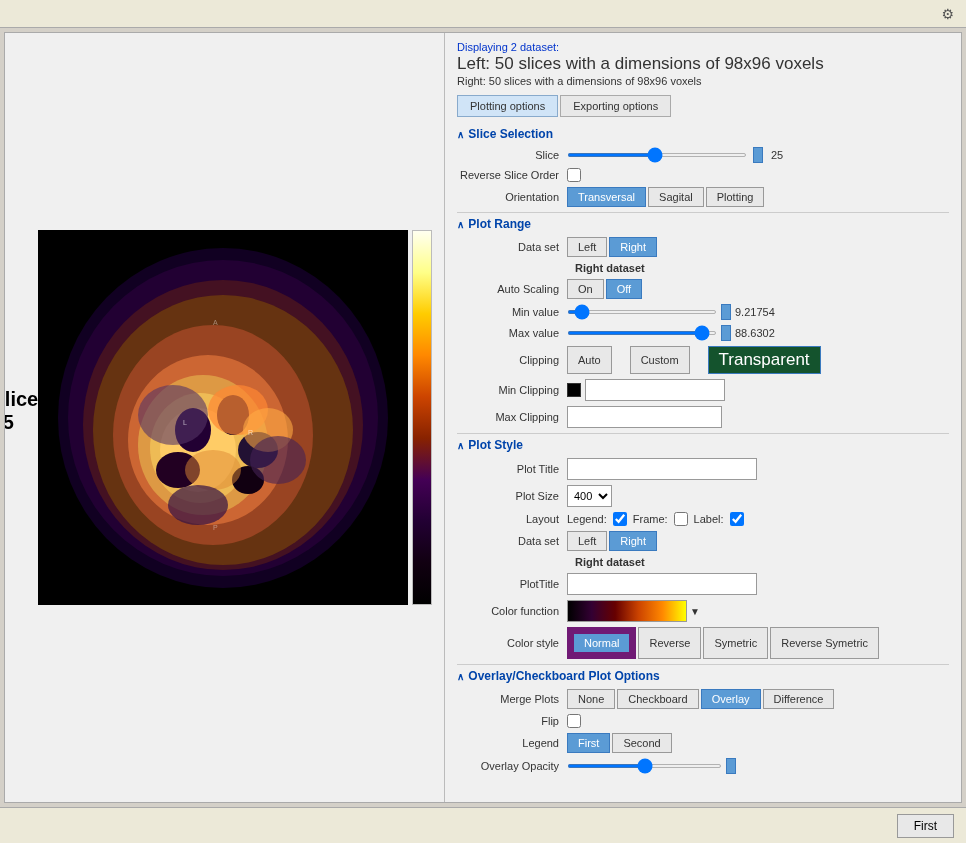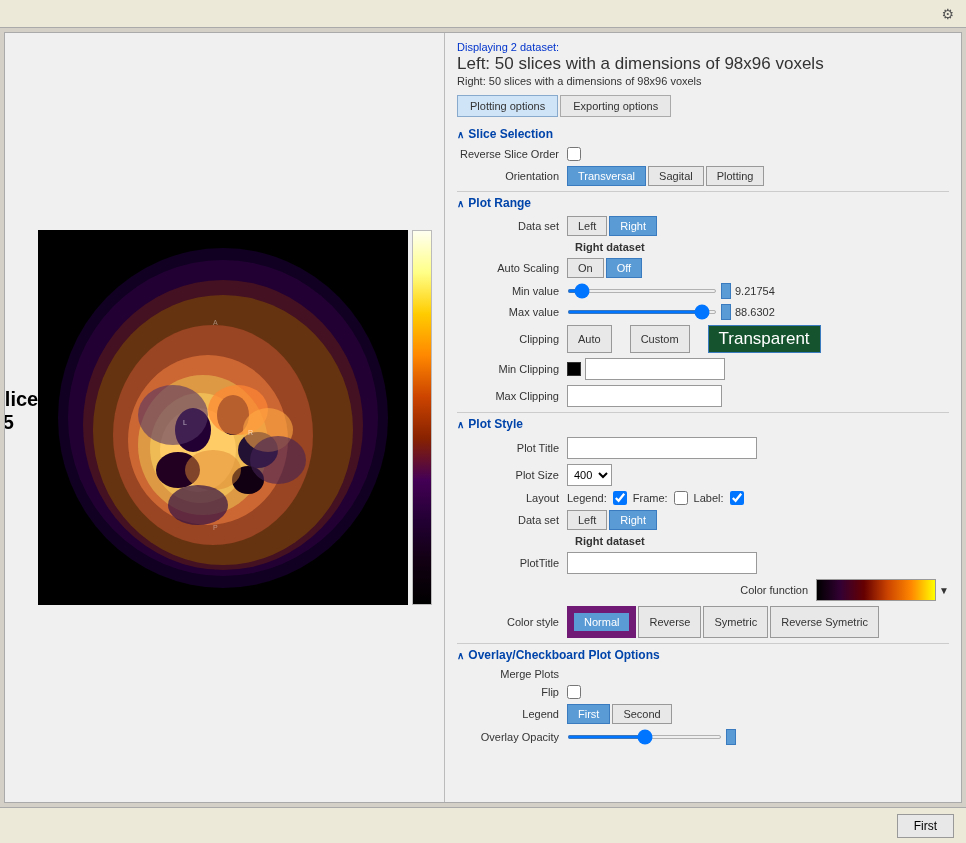--- a/index.html
+++ b/index.html
@@ -108,20 +108,26 @@
         <button style="padding:4px 12px; font-size:11px; background:#d0e4f7; border:1px solid #88aacc; cursor:pointer; color:#333;">Plotting options</button>
         <button style="padding:4px 12px; font-size:11px; background:#e8e8e8; border:1px solid #aaa; cursor:pointer; color:#333;">Exporting options</button>
       </div>
 
       <div>
         <div style="display:flex; align-items:center; gap:4px; color:#0044aa; font-weight:bold; font-size:12px; margin-bottom:6px; cursor:pointer;">
           <span style="font-size:10px;">∧</span>
           <span>Slice Selection</span>
         </div>
 
+        <div style="display:flex; align-items:center; margin-bottom:5px;">
+          <span style="text-align:right; min-width:110px; color:#333; padding-right:8px;">Slice</span>
+          <input type="range" min="1" max="50" value="25" style="width: 180px; height: 4px; cursor: pointer;">
+          <span style="margin-left:6px; width:10px; height:16px; background:#5b9bd5; display:inline-block; border:1px solid #3a7abf;"></span>
+          <span style="margin-left:8px; font-size:11px; color:#333;">25</span>
+        </div>
 
         <div style="display:flex; align-items:center; margin-bottom:5px;">
           <span style="text-align:right; min-width:110px; color:#333; padding-right:8px;">Reverse Slice Order</span>
           <input type="checkbox" style="width: 14px; height: 14px;">
         </div>
 
         <div style="display:flex; align-items:center; margin-bottom:5px;">
           <span style="text-align:right; min-width:110px; color:#333; padding-right:8px;">Orientation</span>
           <div style="display:flex; gap:2px;">
             <button style="padding:3px 10px; font-size:11px; background:#5b9bd5; color:#fff; border:1px solid #3a7abf; cursor:pointer;">Transversal</button>
@@ -244,21 +250,21 @@
 
         <div style="margin-bottom:5px;">
           <span style="font-weight:bold; font-size:11px; color:#333; padding-left:118px;">Right dataset</span>
         </div>
 
         <div style="display:flex; align-items:center; margin-bottom:5px;">
           <span style="text-align:right; min-width:110px; color:#333; padding-right:8px;">PlotTitle</span>
           <input type="text" value="" style="width: 190px; height: 22px; font-size: 11px; border: 1px solid rgb(153, 153, 153); padding: 2px 4px; background: rgb(255, 255, 255);">
         </div>
 
-        <div style="display:flex; align-items:center; margin-bottom:5px;justify-content:flex-end;">
+        <div style="display:flex; align-items:center; margin-bottom:5px;">
           <span style="text-align:right; min-width:110px; color:#333; padding-right:8px;">Color function</span>
           <div style="width:120px; height:22px; background:linear-gradient(to right, #000000, #330033, #660000, #cc4400, #ff8800, #ffff00); border:1px solid #999; cursor:pointer; display:inline-block;"></div>
           <span style="font-size:10px; cursor:pointer; margin-left:3px; color:#333;">▼</span>
         </div>
 
         <div style="display:flex; align-items:center; margin-bottom:5px;">
           <span style="text-align:right; min-width:110px; color:#333; padding-right:8px;">Color style</span>
           <div style="display:flex; gap:2px;">
             <button style="padding:3px 10px; font-size:11px; background:#5b9bd5; color:#fff; border:7px solid #701a75; cursor:pointer;">Normal</button>
             <button style="padding:3px 10px; font-size:11px; background:#e8e8e8; color:#333; border:1px solid #999; cursor:pointer;">Reverse</button>
@@ -271,20 +277,26 @@
       <div style="height:1px; background:#ccc; margin:4px 0;"></div>
 
       <div>
         <div style="display:flex; align-items:center; gap:4px; color:#0044aa; font-weight:bold; font-size:12px; margin-bottom:6px; cursor:pointer;">
           <span style="font-size:10px;">∧</span>
           <span>Overlay/Checkboard Plot Options</span>
         </div>
 
         <div style="display:flex; align-items:center; margin-bottom:5px;">
           <span style="text-align:right; min-width:110px; color:#333; padding-right:8px;">Merge Plots</span>
+          <div style="display:flex; gap:2px;">
+            <button style="padding:3px 10px; font-size:11px; background:#e8e8e8; color:#333; border:1px solid #999; cursor:pointer;">None</button>
+            <button style="padding:3px 10px; font-size:11px; background:#e8e8e8; color:#333; border:1px solid #999; cursor:pointer;">Checkboard</button>
+            <button style="padding:3px 10px; font-size:11px; background:#5b9bd5; color:#fff; border:1px solid #3a7abf; cursor:pointer;">Overlay</button>
+            <button style="padding:3px 10px; font-size:11px; background:#e8e8e8; color:#333; border:1px solid #999; cursor:pointer;">Difference</button>
+          </div>
         </div>
 
         <div style="display:flex; align-items:center; margin-bottom:5px;">
           <span style="text-align:right; min-width:110px; color:#333; padding-right:8px;">Flip</span>
           <input type="checkbox" style="width: 14px; height: 14px;">
         </div>
 
         <div style="display:flex; align-items:center; margin-bottom:5px;">
           <span style="text-align:right; min-width:110px; color:#333; padding-right:8px;">Legend</span>
           <div style="display:flex; gap:2px;">

